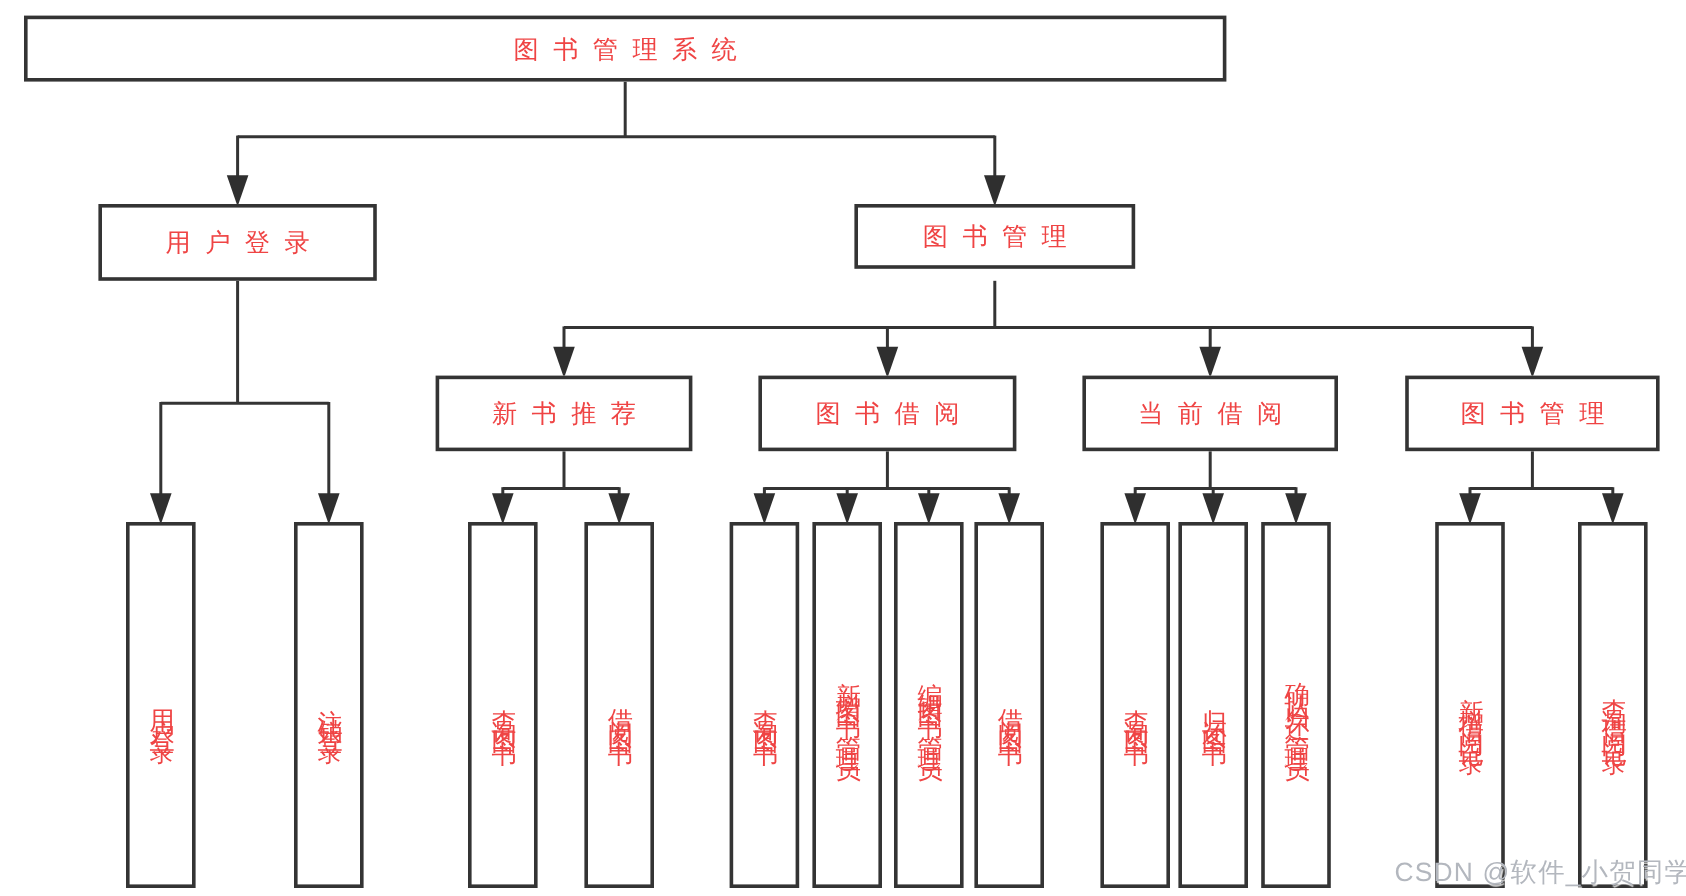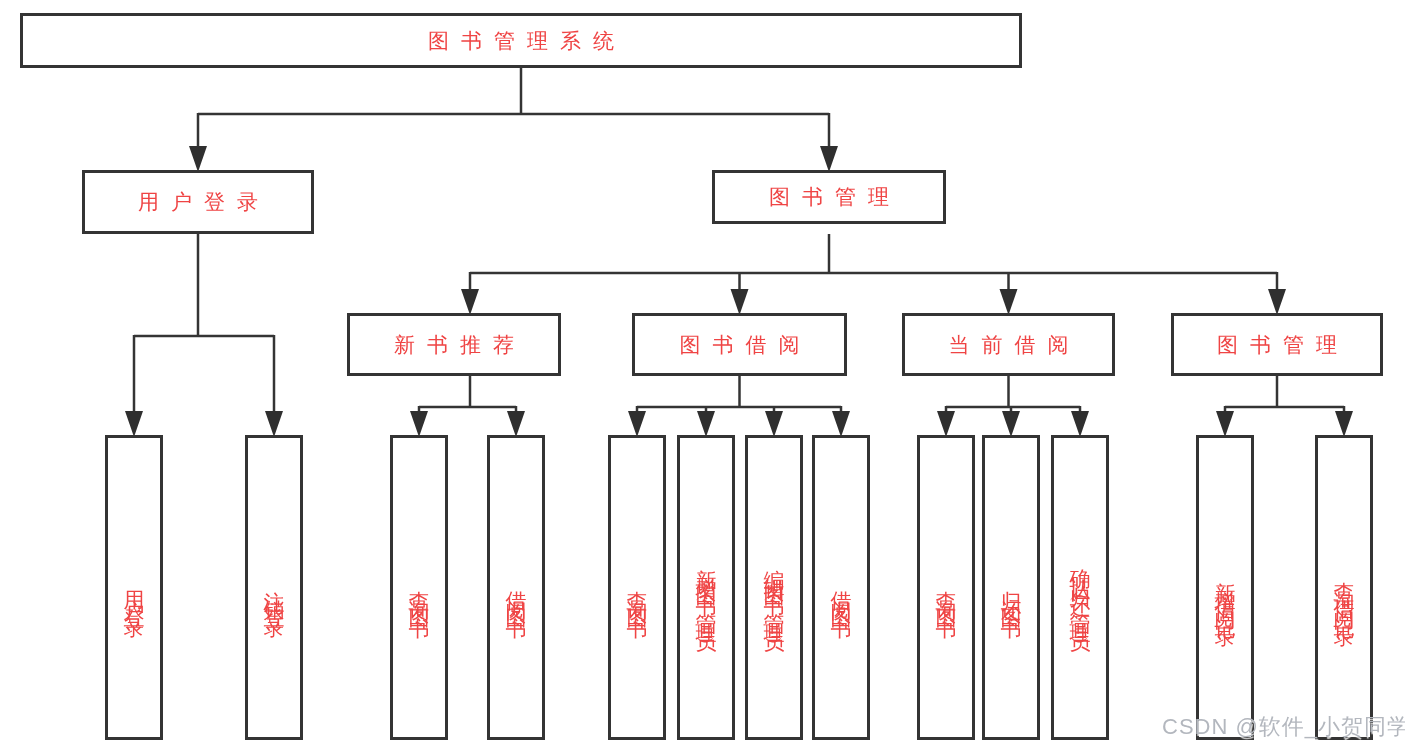--- a/index.html
+++ b/index.html
@@ -19,21 +19,21 @@
   .node.v .lbl{
     writing-mode:vertical-rl;text-orientation:mixed;
     letter-spacing:9px;margin-bottom:-9px;white-space:normal;
   }
   
   #n-root{left:20px;top:13px;width:1002px;height:55px;}
   
   #n-user-login{left:82px;top:170px;width:232px;height:64px;}
   #n-book-mgmt{left:712px;top:170px;width:234px;height:54px;}
   
-  #n-new-book-rec{left:347px;top:313px;width:214px;height:63px;}
+  #n-new-book-rec{left:363px;top:313px;width:214px;height:63px;}
   #n-book-borrow{left:632px;top:313px;width:215px;height:63px;}
   #n-current-borrow{left:902px;top:313px;width:213px;height:63px;}
   #n-borrow-records{left:1171px;top:313px;width:212px;height:63px;}
   
   .leaf{top:435px;width:58px;height:305px;}
   #n-login{left:105px;}
   #n-logout{left:245px;}
   #n-nb-query{left:390px;}
   #n-nb-borrow{left:487px;}
   #n-bb-query{left:608px;}

